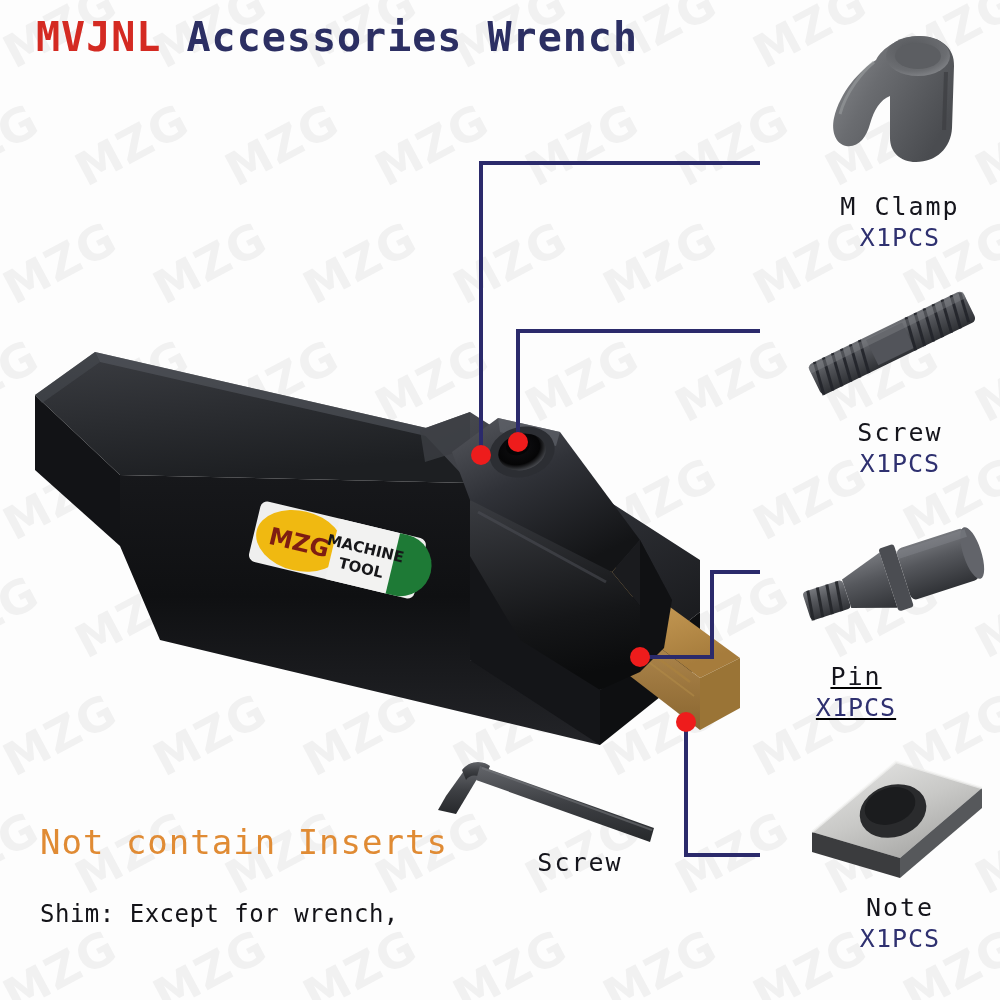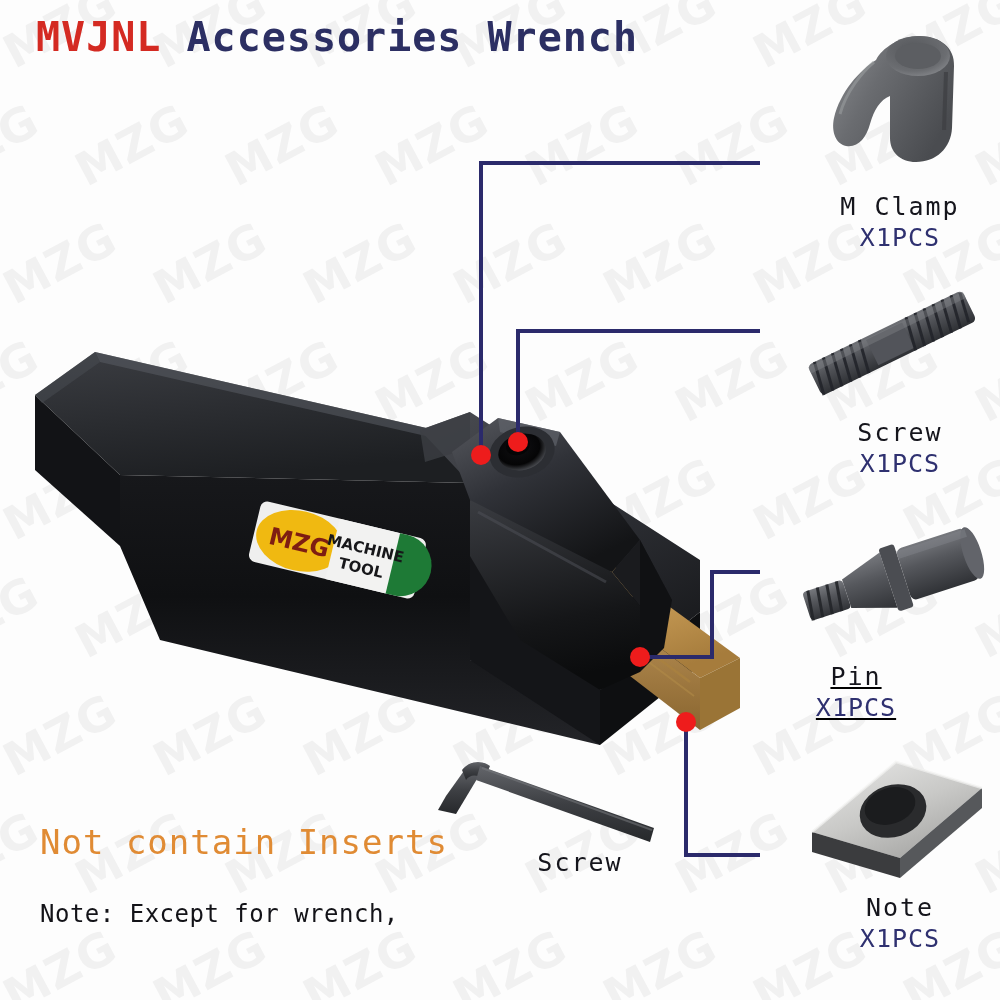--- a/index.html
+++ b/index.html
@@ -438,16 +438,16 @@
     <span class="qty">X1PCS</span>
   </div>
 
   <div class="lbl" style="left:490px; top:848px; width:180px;">
     <span class="name">Screw</span>
   </div>
 
   <div id="not-contain">Not contain Inserts</div>
 
   <div id="note">
-    <div>Note: Except for wrench,</div>
+    <div>Shim: Except for wrench,</div>
   </div>
 
 </div>
 
 </body></html>

